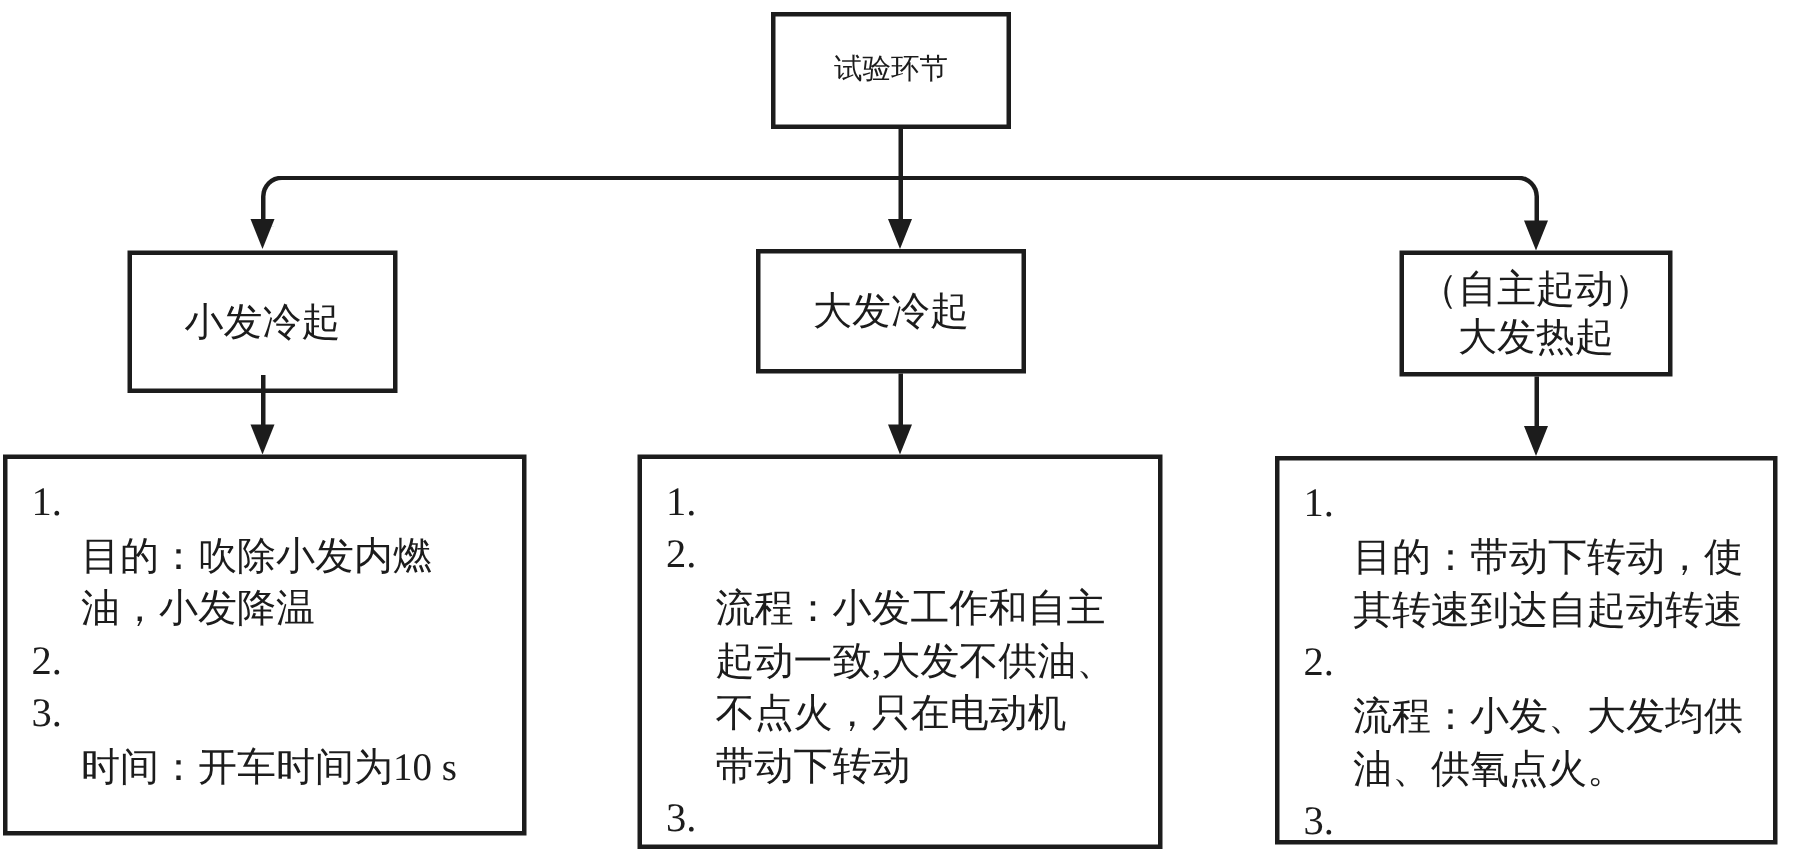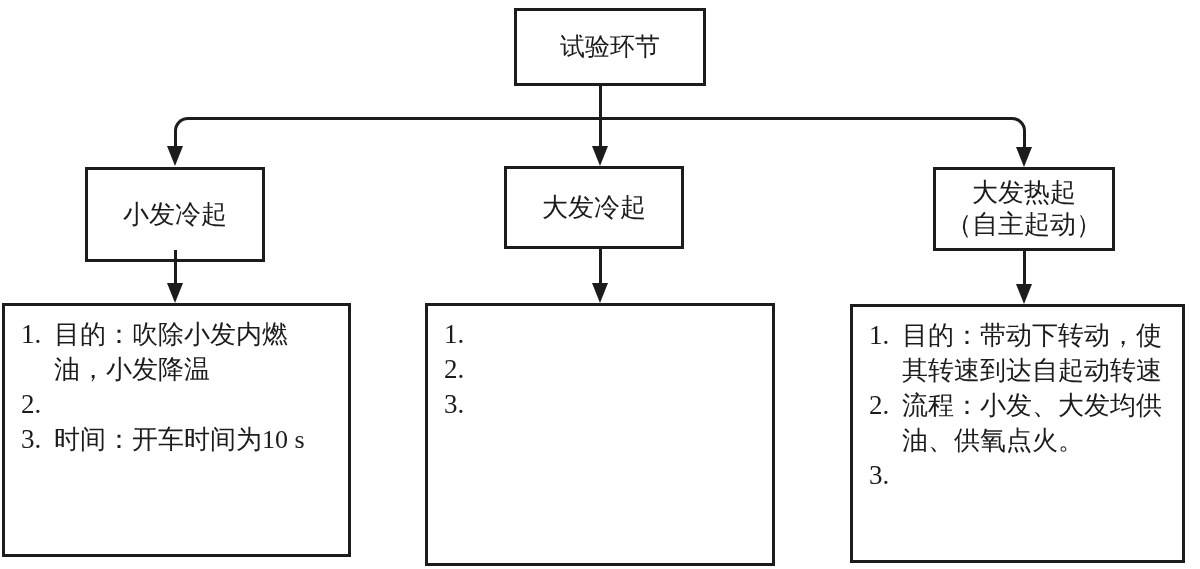--- a/index.html
+++ b/index.html
@@ -38,20 +38,21 @@
     color: #1c1c1c;
   }
   .item { display: flex; }
   .item .num {
     flex: none;
     width: 33px;
     font-size: 27px;
   }
   .item .txt {
     white-space: pre-line;
+    margin-top: 36px;
   }
   .vline {
     position: absolute;
     width: 3px;
     background: #1c1c1c;
   }
   .bracket {
     position: absolute;
     box-sizing: content-box;
     border-top: 3px solid #1c1c1c;
@@ -65,40 +66,40 @@
     border-left: 8px solid transparent;
     border-right: 8px solid transparent;
     border-top: 20px solid #1c1c1c;
   }
 </style>
 </head>
 <body>
 
 <div id="canvas">
 
-  <div class="box label-box" style="left:514px; top:8px; width:192px; height:78px; font-size:25px;">
+  <div class="box label-box" style="left:514px; top:8px; width:160px; height:78px; font-size:19px;">
     <span>试验环节</span>
   </div>
 
   <div class="vline" style="left:598.5px; top:86px; height:61px;"></div>
   <div class="arrow-down" style="left:592px; top:146px;"></div>
 
   <div class="bracket" style="left:173.5px; top:116.5px; width:846px; height:31px;"></div>
   <div class="arrow-down" style="left:167px; top:146px;"></div>
   <div class="arrow-down" style="left:1016px; top:147px;"></div>
 
   <div class="box label-box" style="left:85px; top:167px; width:180px; height:95px;">
     <span>小发冷起</span>
   </div>
   <div class="box label-box" style="left:504px; top:166px; width:180px; height:83px;">
     <span>大发冷起</span>
   </div>
   <div class="box label-box" style="left:933px; top:167px; width:182px; height:84px;">
+    <span>（自主起动）</span>
     <span>大发热起</span>
-    <span>（自主起动）</span>
   </div>
 
   <div class="vline" style="left:173.5px; top:250px; height:34px;"></div>
   <div class="arrow-down" style="left:167px; top:283px;"></div>
 
   <div class="vline" style="left:598.5px; top:249px; height:35px;"></div>
   <div class="arrow-down" style="left:592px; top:283px;"></div>
 
   <div class="vline" style="left:1022.5px; top:251px; height:34px;"></div>
   <div class="arrow-down" style="left:1016px; top:284px;"></div>
@@ -117,20 +118,24 @@
       <div class="txt">时间：开车时间为10 s</div>
     </div>
   </div>
 
   <div class="box detail-box" style="left:425px; top:303px; width:350px; height:263px;">
     <div class="item">
       <span class="num">1.</span>
     </div>
     <div class="item">
       <span class="num">2.</span>
+      <div class="txt">流程：小发工作和自主
+起动一致,大发不供油、
+不点火，只在电动机
+带动下转动</div>
     </div>
     <div class="item">
       <span class="num">3.</span>
     </div>
   </div>
 
   <div class="box detail-box" style="left:850px; top:304px; width:335px; height:259px;">
     <div class="item">
       <span class="num">1.</span>
       <div class="txt">目的：带动下转动，使

